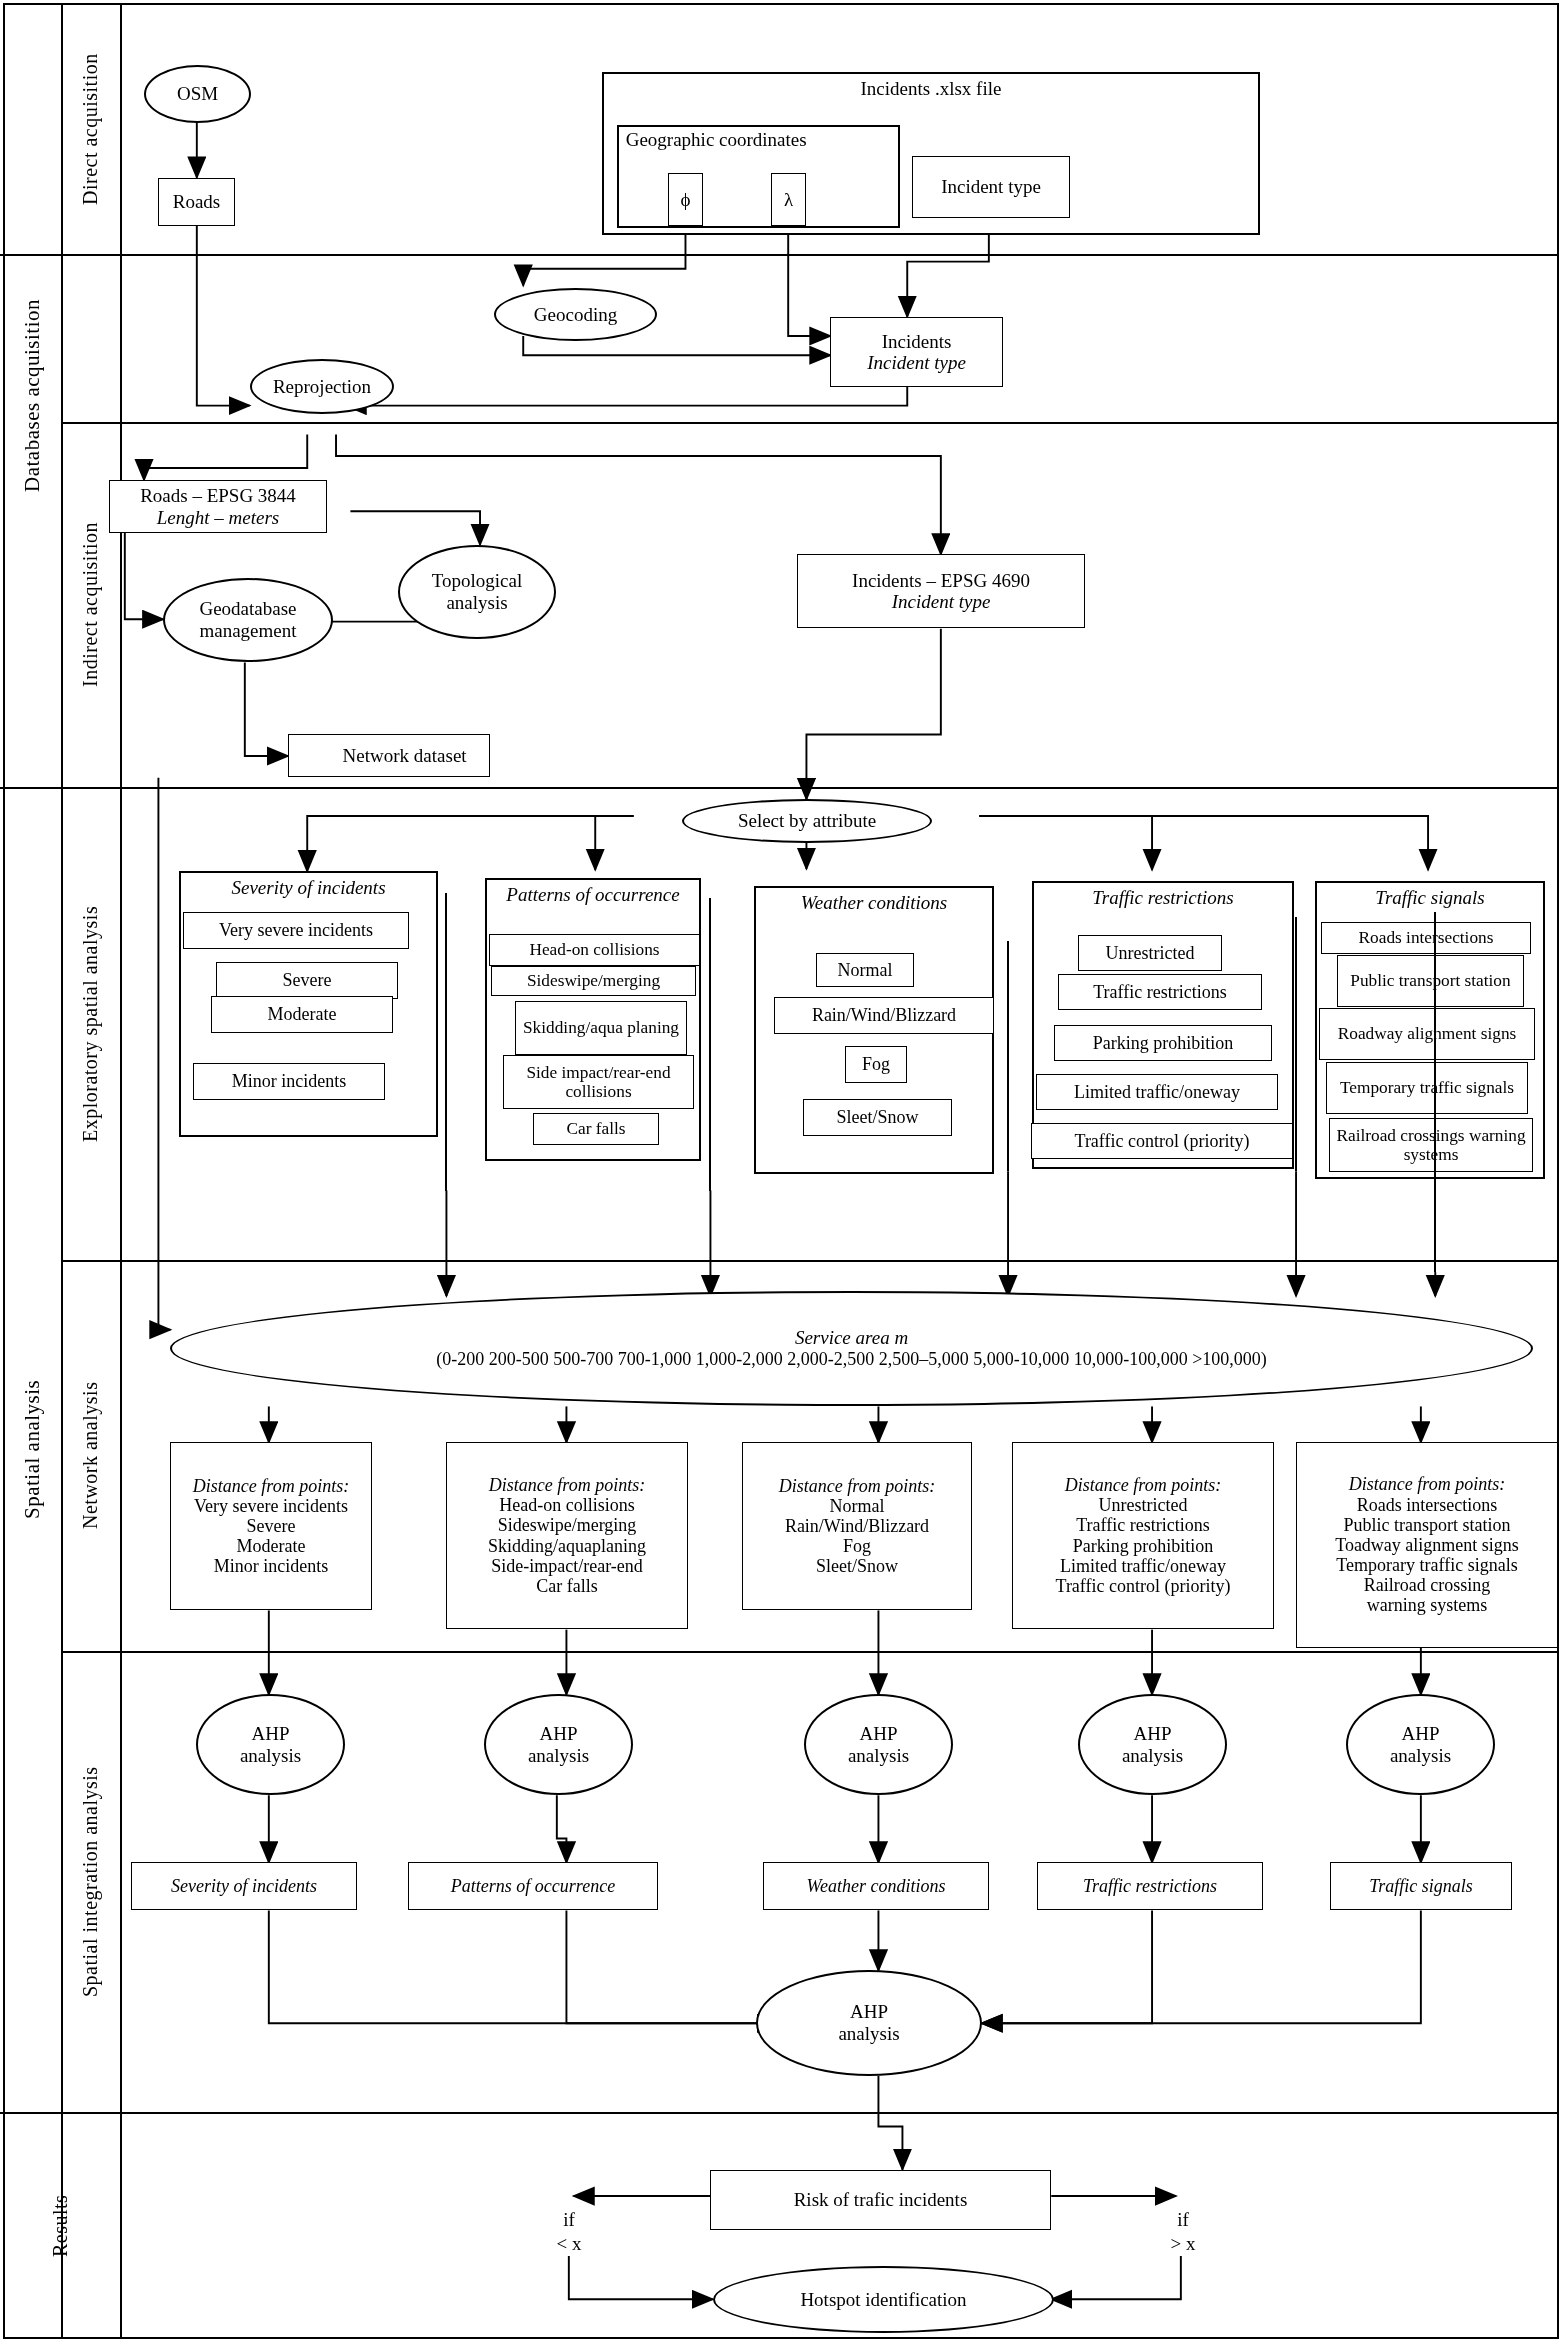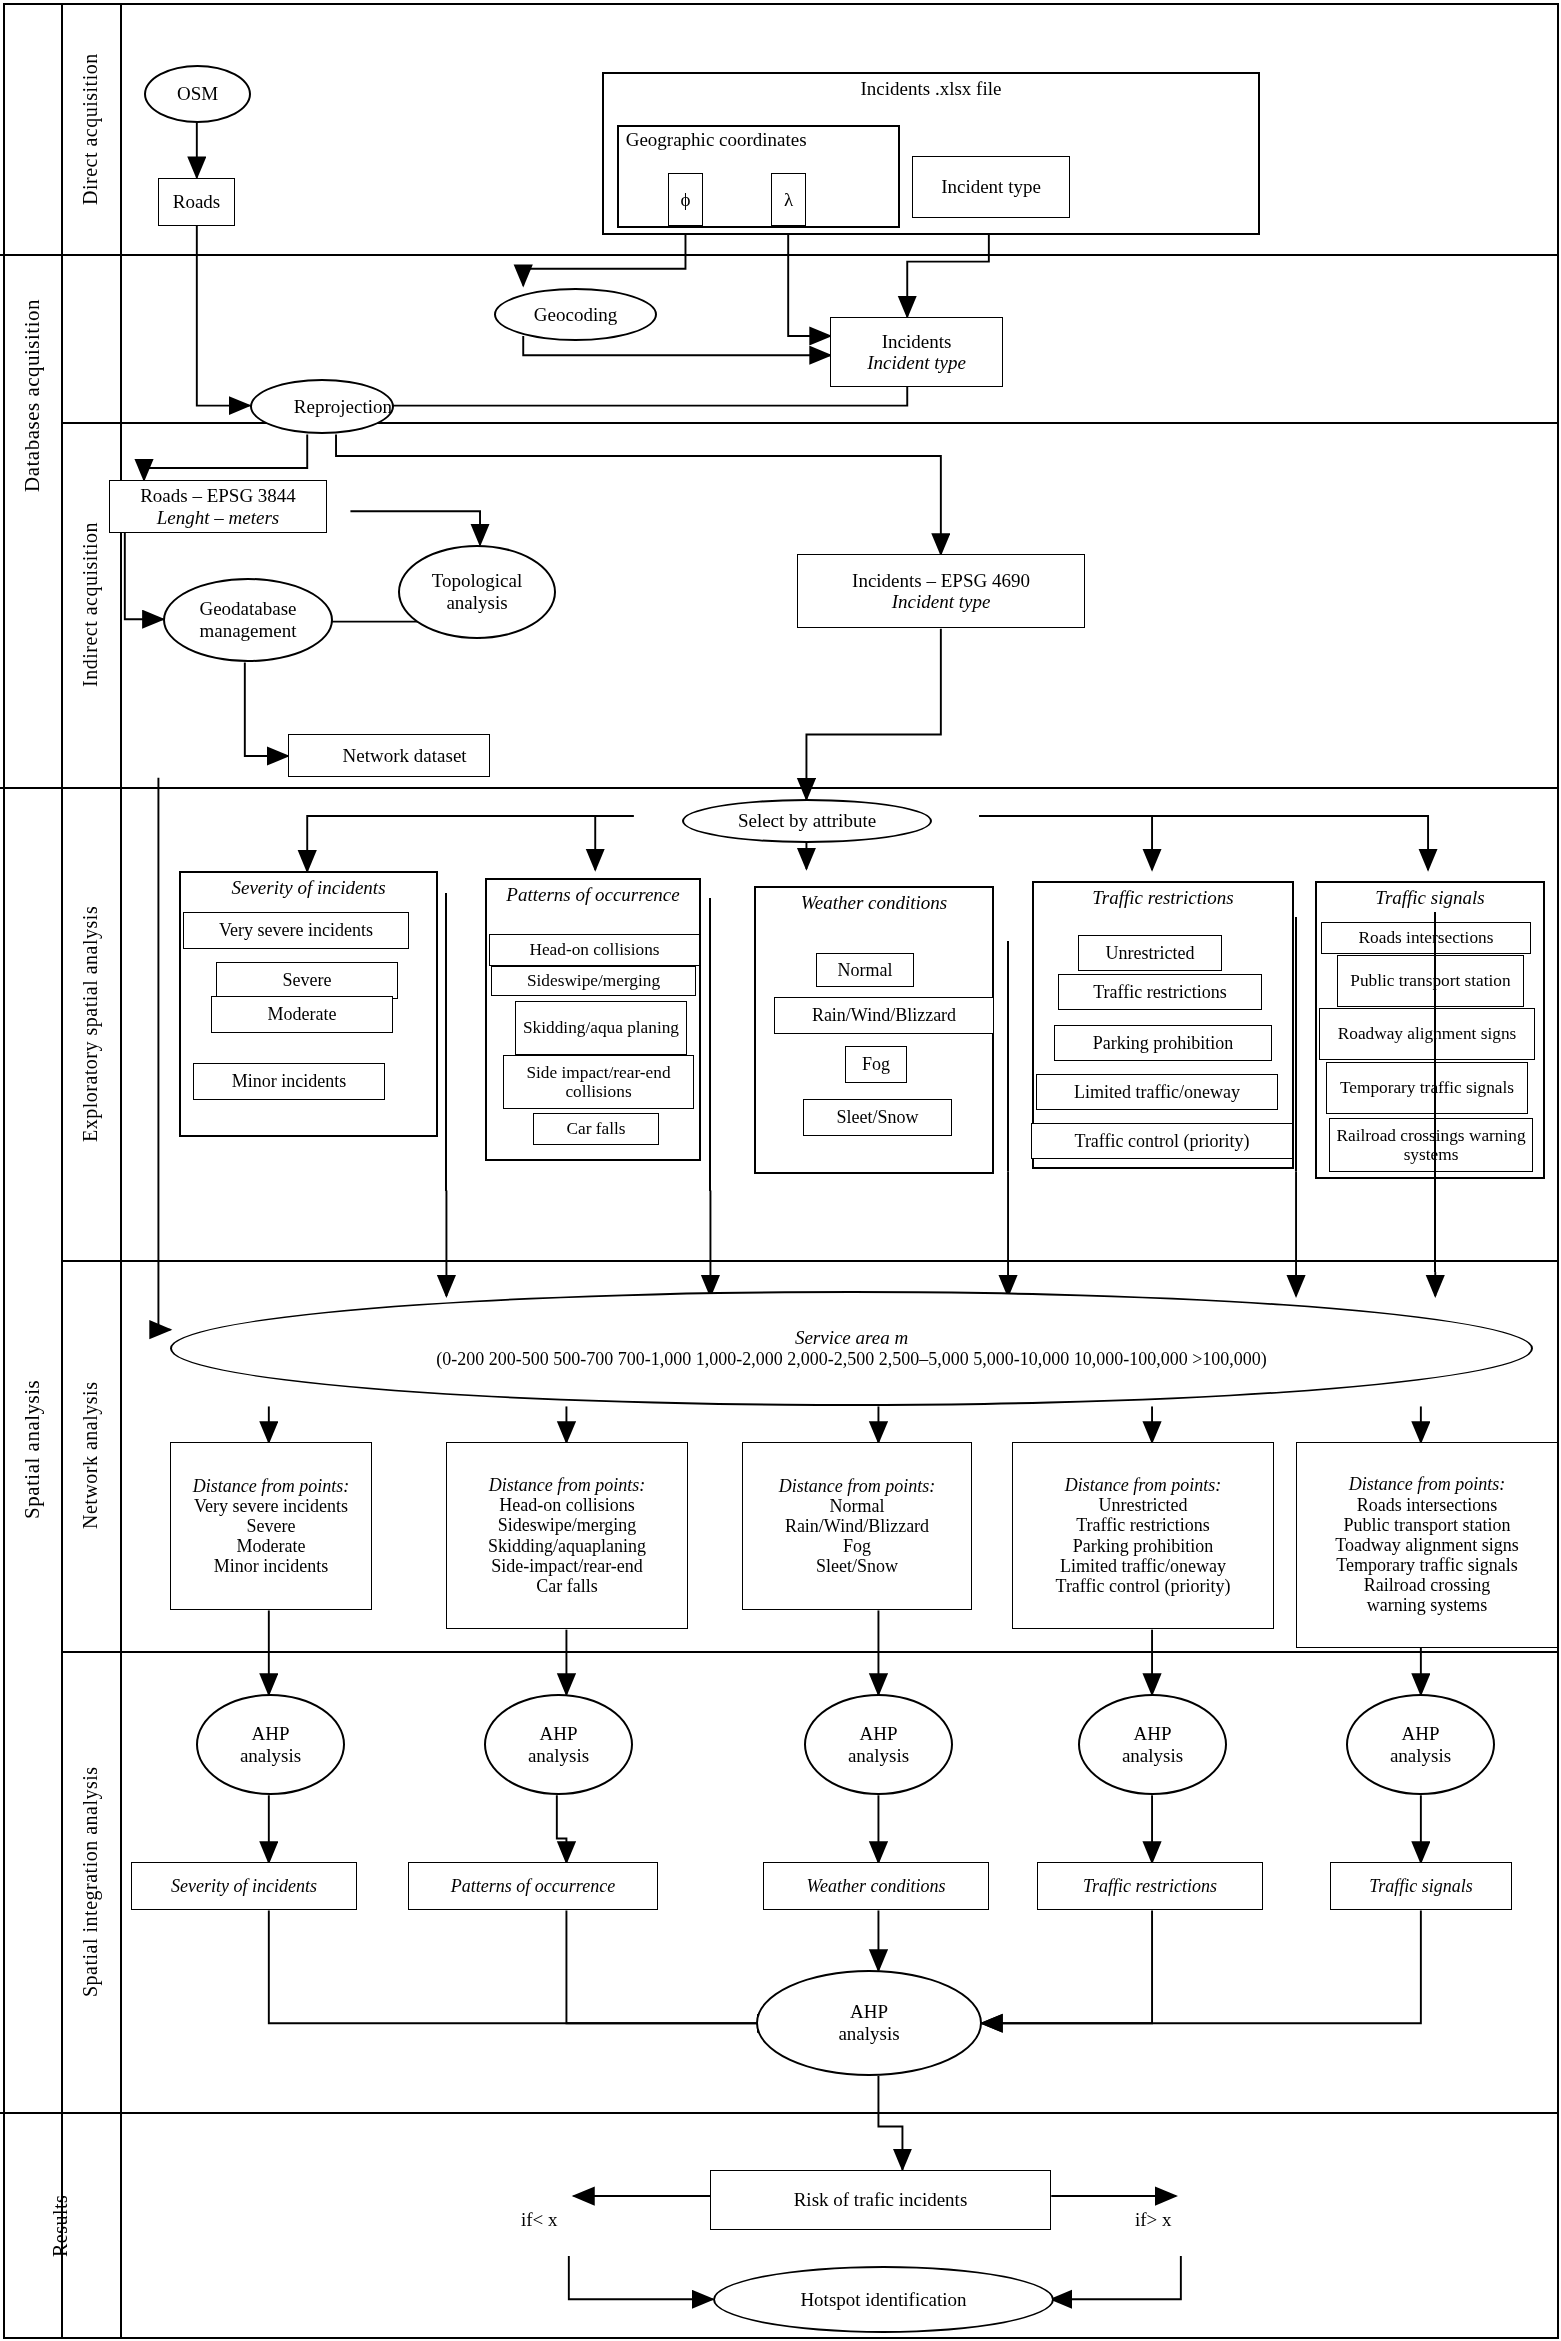--- a/index.html
+++ b/index.html
@@ -24,21 +24,21 @@
   .box.col{flex-direction:column;}
   .ital{font-style:italic;}
   .grp{position:absolute;border:2.4px solid #000;background:#fff;box-sizing:border-box;}
   .grp-title{position:absolute;left:0;right:0;text-align:center;font-style:italic;font-size:19px;line-height:1.1;}
 
   .ellipse{position:absolute;border:2.4px solid #000;border-radius:50%;background:#fff;
        display:flex;align-items:center;justify-content:center;text-align:center;
        font-size:19px;line-height:1.15;box-sizing:border-box;}
   .ellipse.big{font-size:19px;}
 
-  .stack{position:absolute;display:flex;flex-direction:row;align-items:center;
+  .stack{position:absolute;display:flex;flex-direction:column;align-items:center;
         text-align:center;font-size:19px;line-height:1.28;}
 
   svg.lines{position:absolute;left:0;top:0;width:1562px;height:2342px;pointer-events:none;}
 </style>
 </head>
 <body>
 
 <div id="page">
 
   <svg class="lines" viewBox="0 0 3254 4879">
@@ -173,21 +173,21 @@
     <span>Incident type</span>
   </div>
 
   <div class="ellipse" style="left:494px;top:288px;width:163px;height:53px;">
     <span>Geocoding</span>
   </div>
   <div class="box col" style="left:830px;top:317px;width:173px;height:70px;">
     <span>Incidents</span>
     <span class="ital">Incident type</span>
   </div>
-  <div class="ellipse" style="left:250px;top:379px;width:144px;height:55px;justify-content:flex-end;">
+  <div class="ellipse" style="left:250px;top:359px;width:144px;height:55px;">
     <span>Reprojection</span>
   </div>
 
   <div class="box col" style="left:109px;top:480px;width:218px;height:53px;align-items:center;">
     <span>Roads – EPSG 3844</span>
     <span class="ital">Lenght – meters</span>
   </div>
   <div class="ellipse" style="left:398px;top:545px;width:158px;height:94px;flex-direction:column;">
     <span>Topological</span>
     <span>analysis</span>

